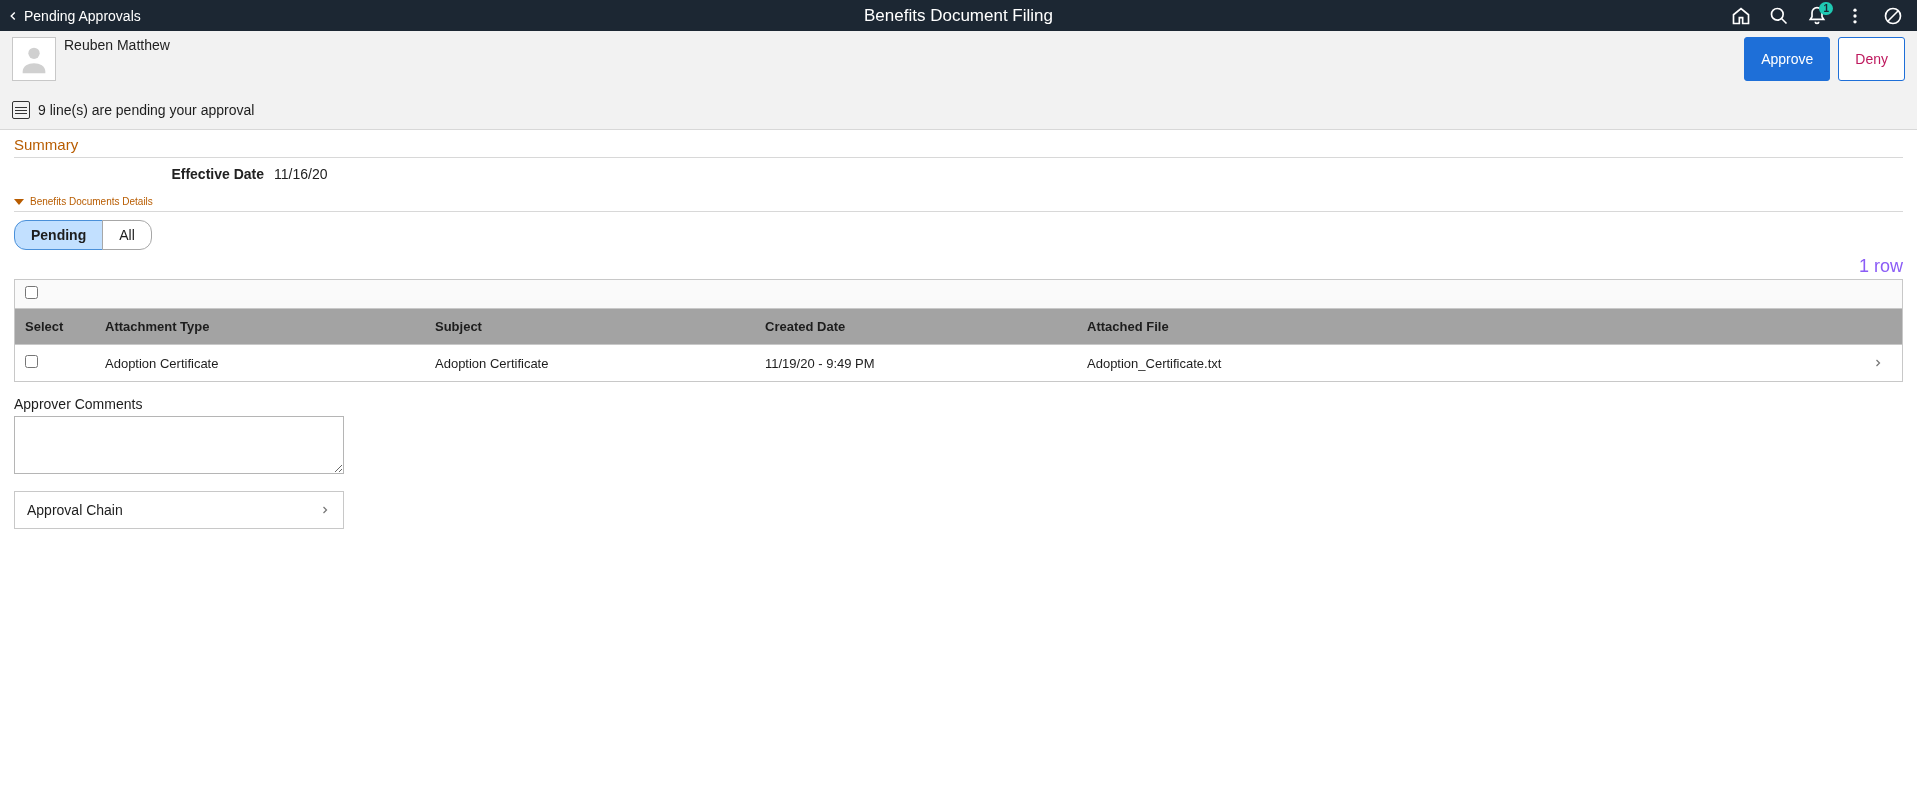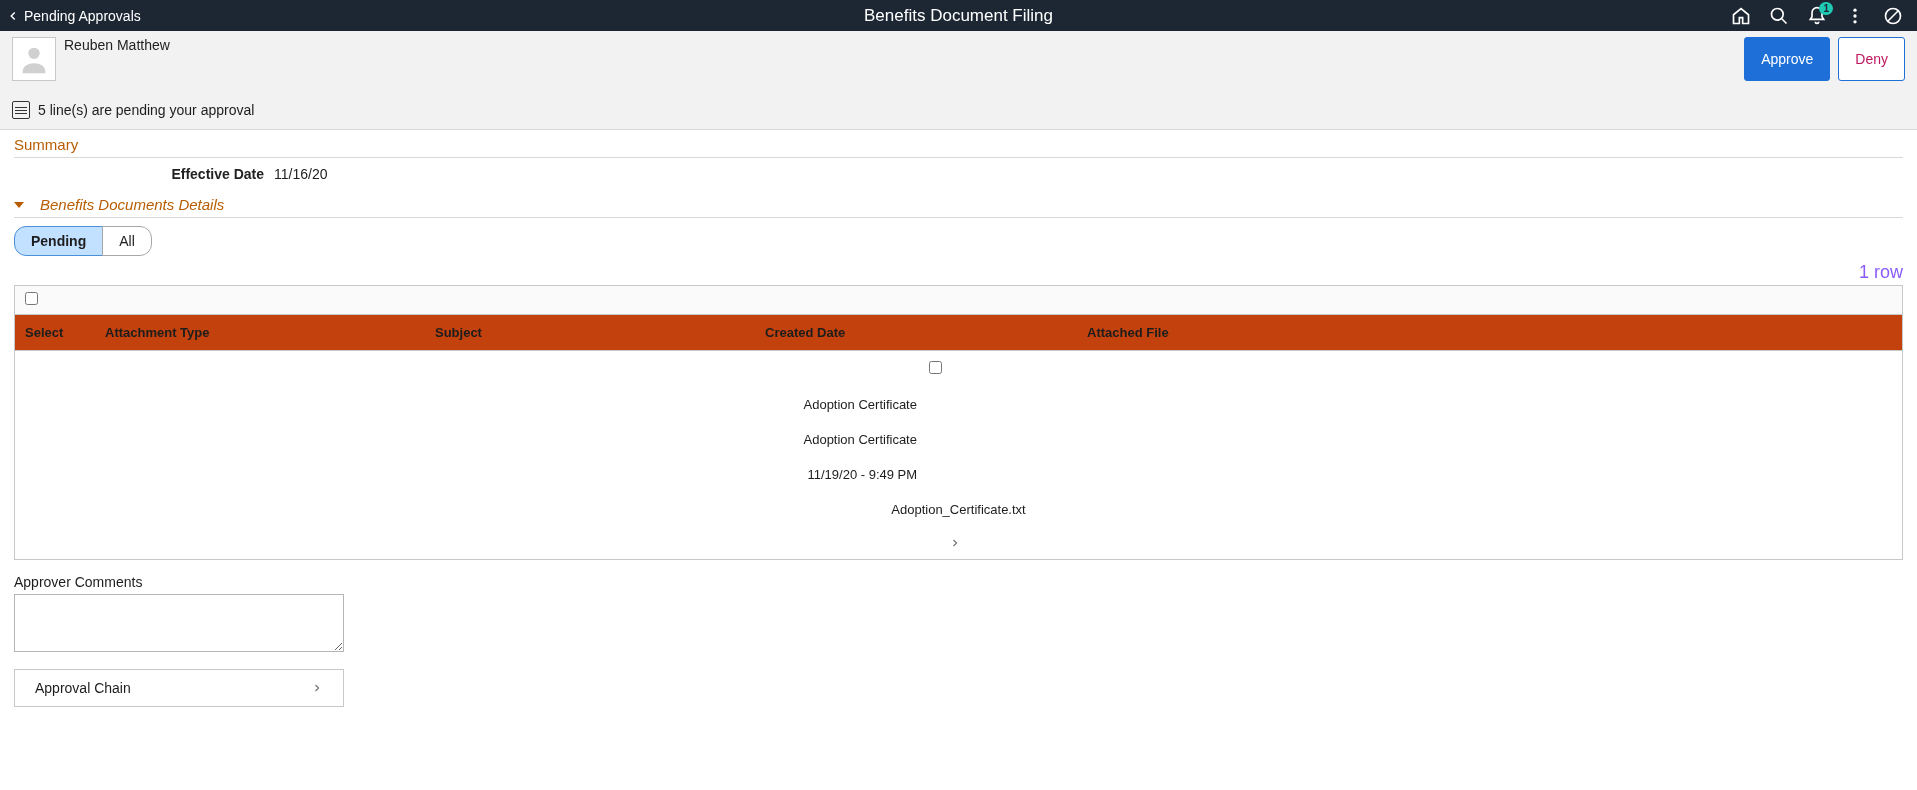--- a/index.html
+++ b/index.html
@@ -64,22 +64,22 @@
   .content { padding:0 14px 20px 14px; }
   .section-title {
     color:#b85c00; font-size:15px; margin-top:6px; margin-bottom:4px; font-weight:normal;
   }
   .section-rule { border:none; border-top:1px solid #d8d8d8; margin-bottom:8px; }
   .kv-row { display:flex; font-size:14px; margin:6px 0; }
   .kv-label { width:260px; text-align:right; padding-right:10px; font-weight:bold; color:#222; }
   .kv-value { color:#222; }
 
   .collapsible-title {
-    display:flex; align-items:center; gap:16px;
-    color:#b85c00; font-size:15px; margin-top:14px; margin-bottom:4px; cursor:pointer;font-style:italic;
+    display:flex; align-items:center; gap:6px;
+    color:#b85c00; font-size:10px; margin-top:14px; margin-bottom:4px; cursor:pointer;
   }
   .caret-down {
     width:0; height:0; border-left:5px solid transparent; border-right:5px solid transparent;
     border-top:6px solid #b85c00;
   }
 
   
   .tabs { display:flex; margin-top:8px; }
   .tab {
     border:1px solid #a7a7a7; padding:6px 16px; font-size:14px; cursor:pointer;
@@ -94,41 +94,41 @@
 
   .row-count { text-align:right; font-size:18px; color:#8b5cf6; margin-top:6px; }
 
   
   .grid { border:1px solid #c8c8c8; margin-top:2px; }
   .grid-selectall {
     border-bottom:1px solid #c8c8c8; padding:6px 10px;
     background:#fafafa;
   }
   .grid-head {
-    display:flex; background:#c2410c; border-bottom:1px solid #c8c8c8;
+    display:flex; background:#a3a3a3; border-bottom:1px solid #c8c8c8;
     font-weight:bold; font-size:13px;
   }
   .grid-row {
-    display:flex; border-bottom:1px solid #e6e6e6; font-size:13px; align-items:center;flex-direction:column;
+    display:flex; border-bottom:1px solid #e6e6e6; font-size:13px; align-items:center;
   }
   .grid-row:last-child { border-bottom:none; }
   .col { padding:10px 10px; }
   .col-select { width:80px; }
   .col-type   { width:330px; }
   .col-subj   { width:330px; }
   .col-date   { width:322px; }
   .col-file   { flex:1; }
   .col-arrow  { width:40px; text-align:center; color:#888; cursor:pointer; }
 
   .comments-label { font-size:14px; margin-top:14px; margin-bottom:4px; font-weight:normal; }
   textarea.comments {
     width:330px; height:58px; resize:both; border:1px solid #b5b5b5; padding:4px; font-family:inherit; font-size:13px;
   }
   .approval-chain {
-    margin-top:14px; width:330px; border:1px solid #c8c8c8; padding:10px 20px;
+    margin-top:14px; width:330px; border:1px solid #c8c8c8; padding:10px 12px;
     display:flex; align-items:center; justify-content:space-between; cursor:pointer;
     font-size:14px;
   }
   .chev-right { color:#888; }
 </style>
 </head>
 <body>
 
 <div class="banner">
   <div class="back-area">
@@ -186,21 +186,21 @@
       <button class="btn btn-primary">Approve</button>
       <button class="btn btn-outline">Deny</button>
     </div>
   </div>
   <div class="pending-bar">
     <div class="list-icon">
         <div></div>
         <div></div>
         <div></div>
       </div>
-    <span>5 line(s) are pending your approval</span>
+    <span>9 line(s) are pending your approval</span>
   </div>
 </div>
 
 <div class="content">
 
   <div class="section-title">Summary</div>
   <hr class="section-rule">
   <div class="kv-row">
     <div class="kv-label">Effective Date</div>
     <div class="kv-value">11/16/20</div>

